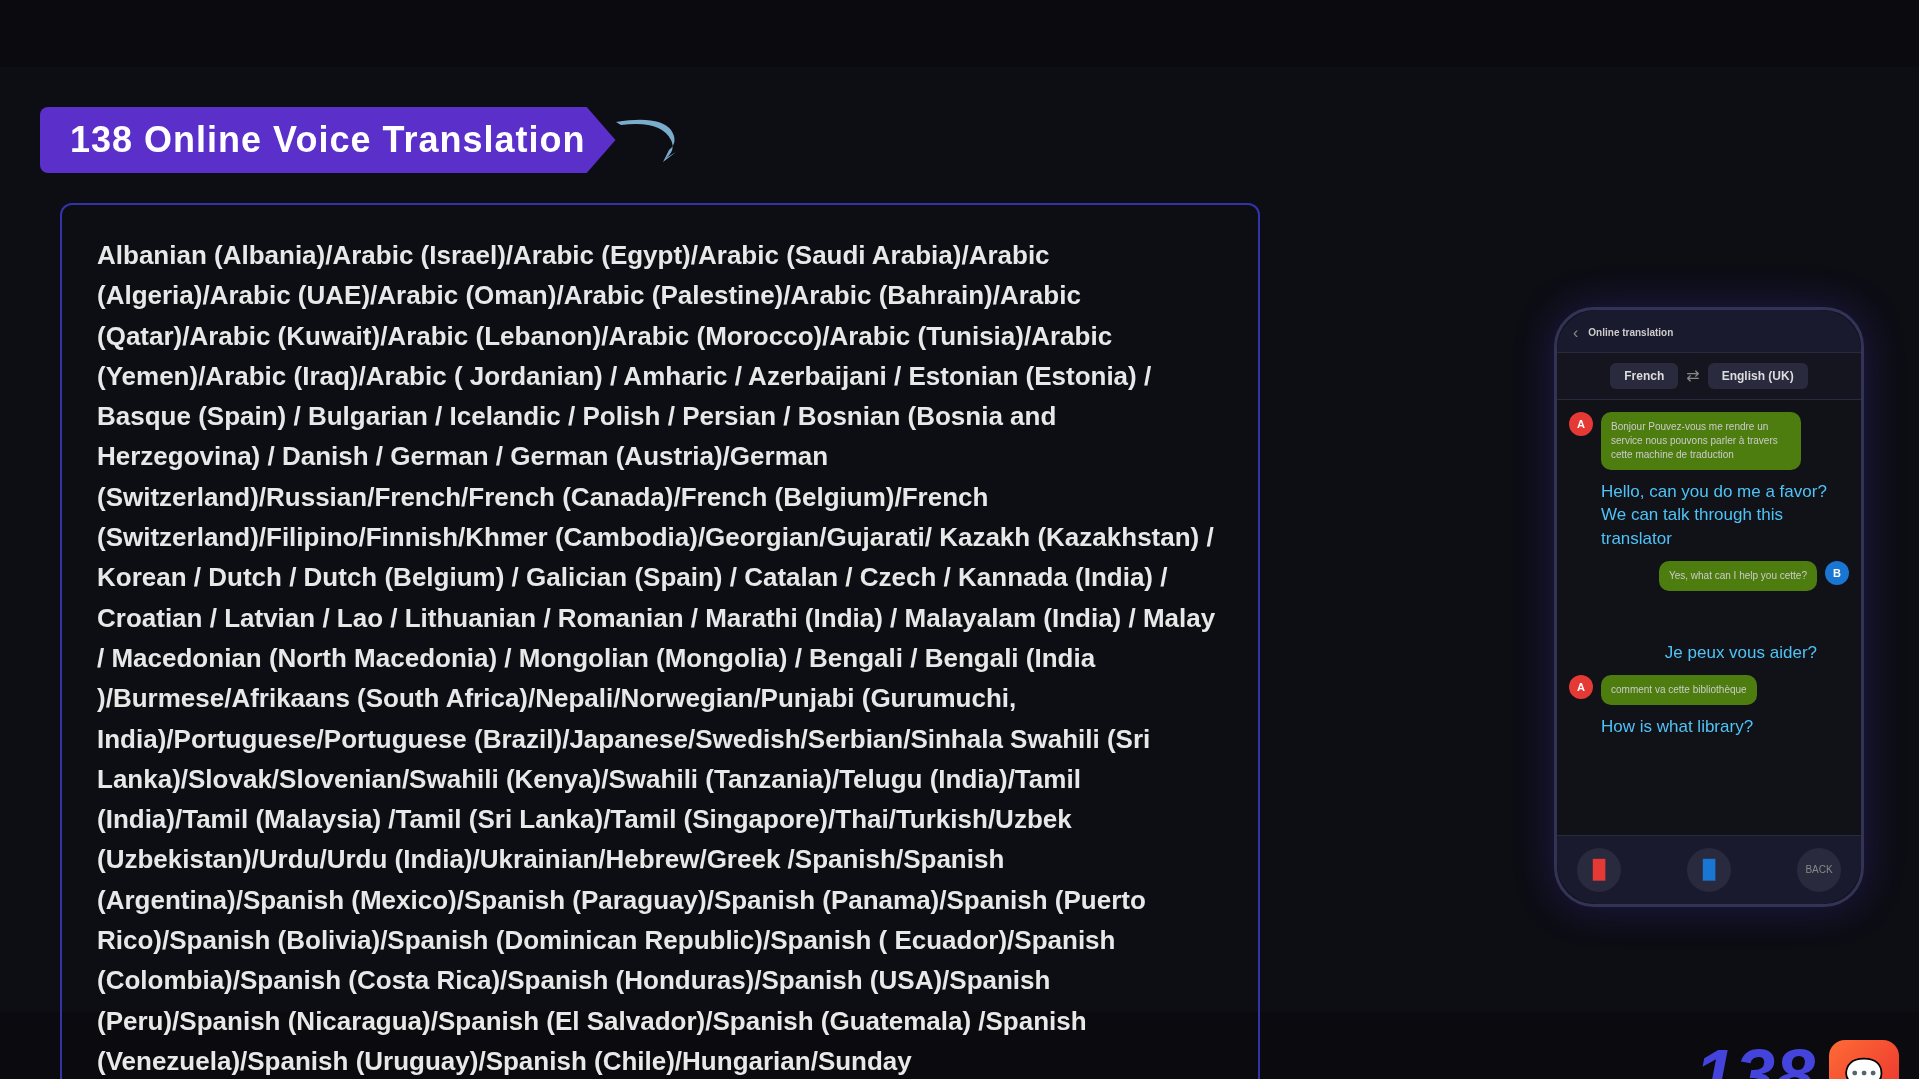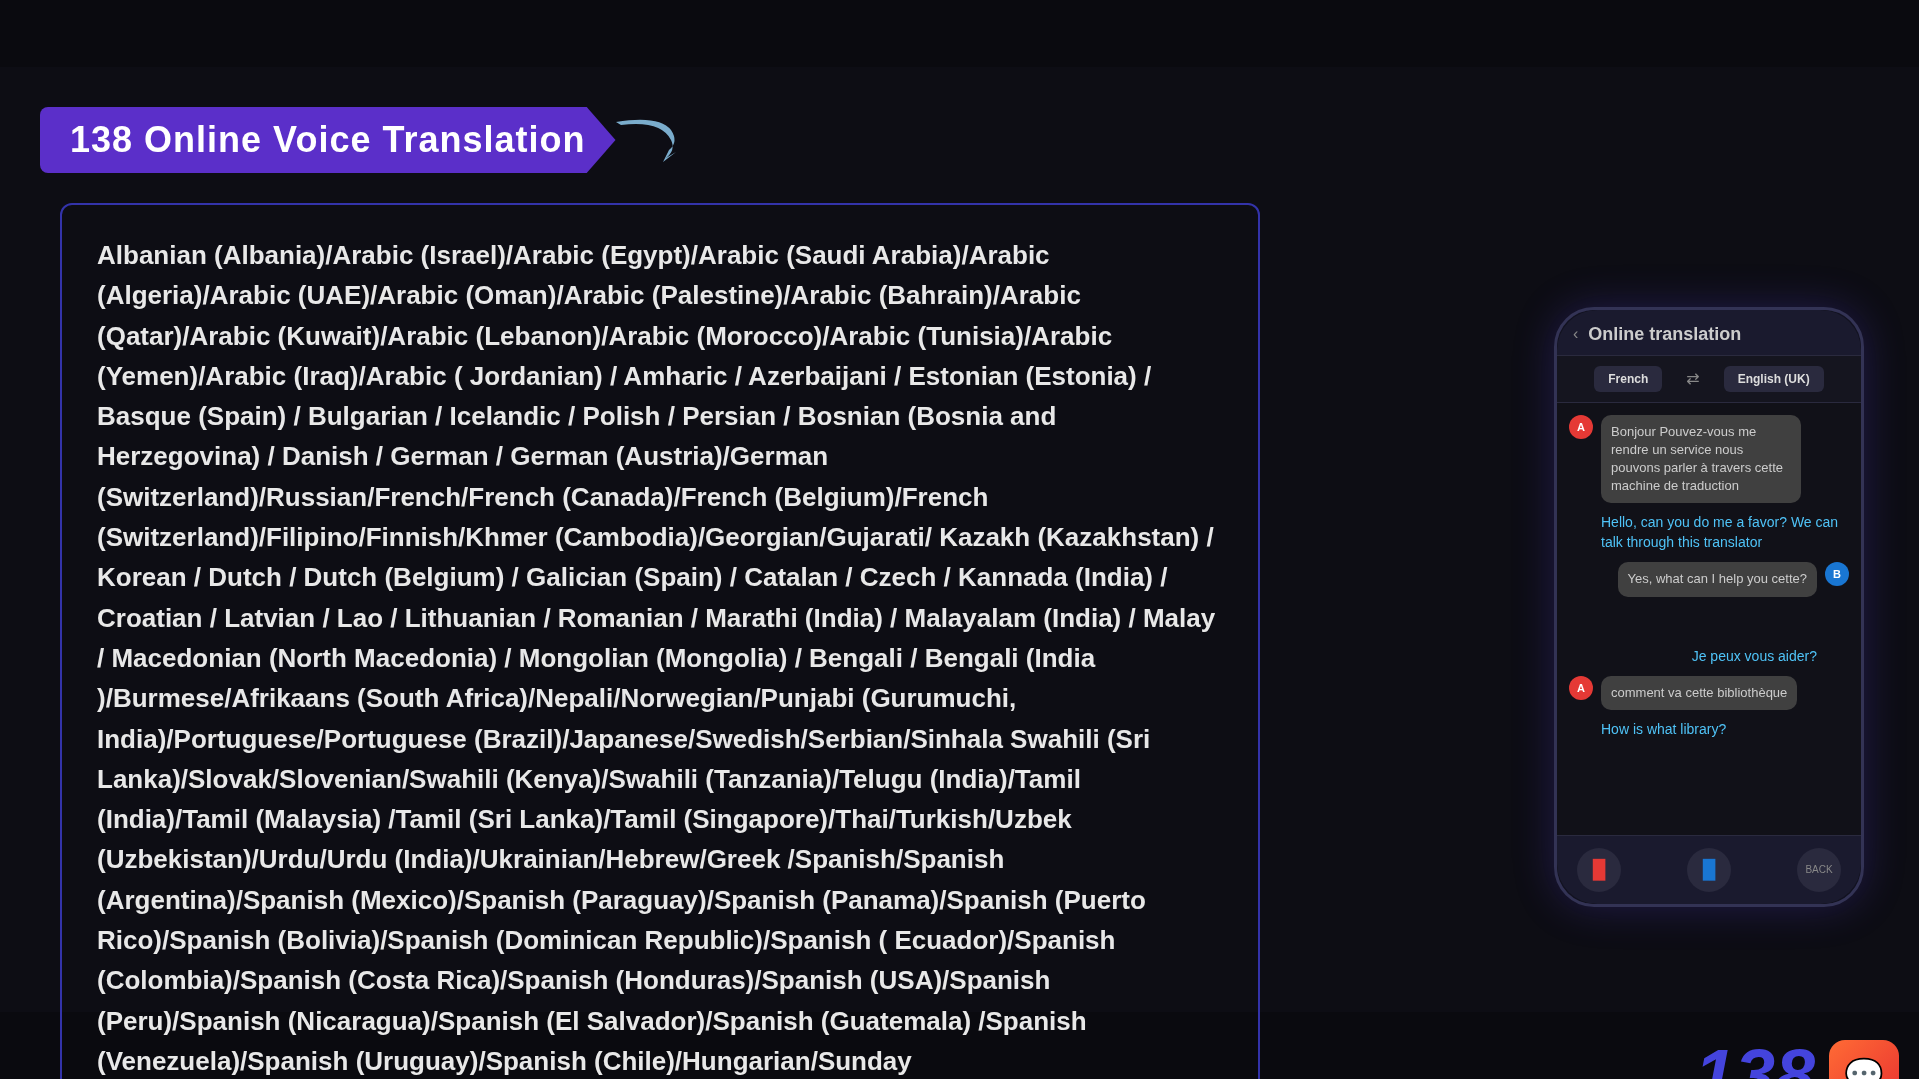--- a/index.html
+++ b/index.html
@@ -117,32 +117,32 @@
     }
 
     .phone-back-btn {
       color: #888;
       font-size: 16px;
       margin-right: 10px;
     }
 
     .phone-title {
       color: #ccc;
-      font-size: 18px;
+      font-size: 10px;
       font-weight: 600;
     }
 
     
     .lang-selector-row {
       display: flex;
       align-items: center;
       justify-content: center;
       padding: 10px 12px;
       background: #15151f;
-      gap: 24px;
+      gap: 8px;
       border-bottom: 1px solid #2a2a3e;
     }
 
     .lang-btn {
       background: #2a2a3e;
       color: #ddd;
       font-size: 12px;
       font-weight: 600;
       padding: 6px 14px;
       border-radius: 6px;
@@ -189,31 +189,31 @@
       font-size: 11px;
       font-weight: 700;
       color: #fff;
       flex-shrink: 0;
     }
 
     .avatar-a { background: #e53935; }
     .avatar-b { background: #1976d2; }
 
     .chat-bubble {
-      background: #404040;
+      background: #4d7c0f;
       border-radius: 10px;
       padding: 8px 10px;
       max-width: 200px;
-      font-size: 13px;
+      font-size: 10px;
       color: #ccc;
       line-height: 1.4;
     }
 
     .chat-translated {
-      font-size: 14px;
+      font-size: 17px;
       color: #4fc3f7;
       padding: 2px 0 2px 32px;
       line-height: 1.4;
     }
 
     .chat-translated.right-translate {
       text-align: right;
       padding: 2px 32px 2px 0;
       margin-top: 40px;
     }

